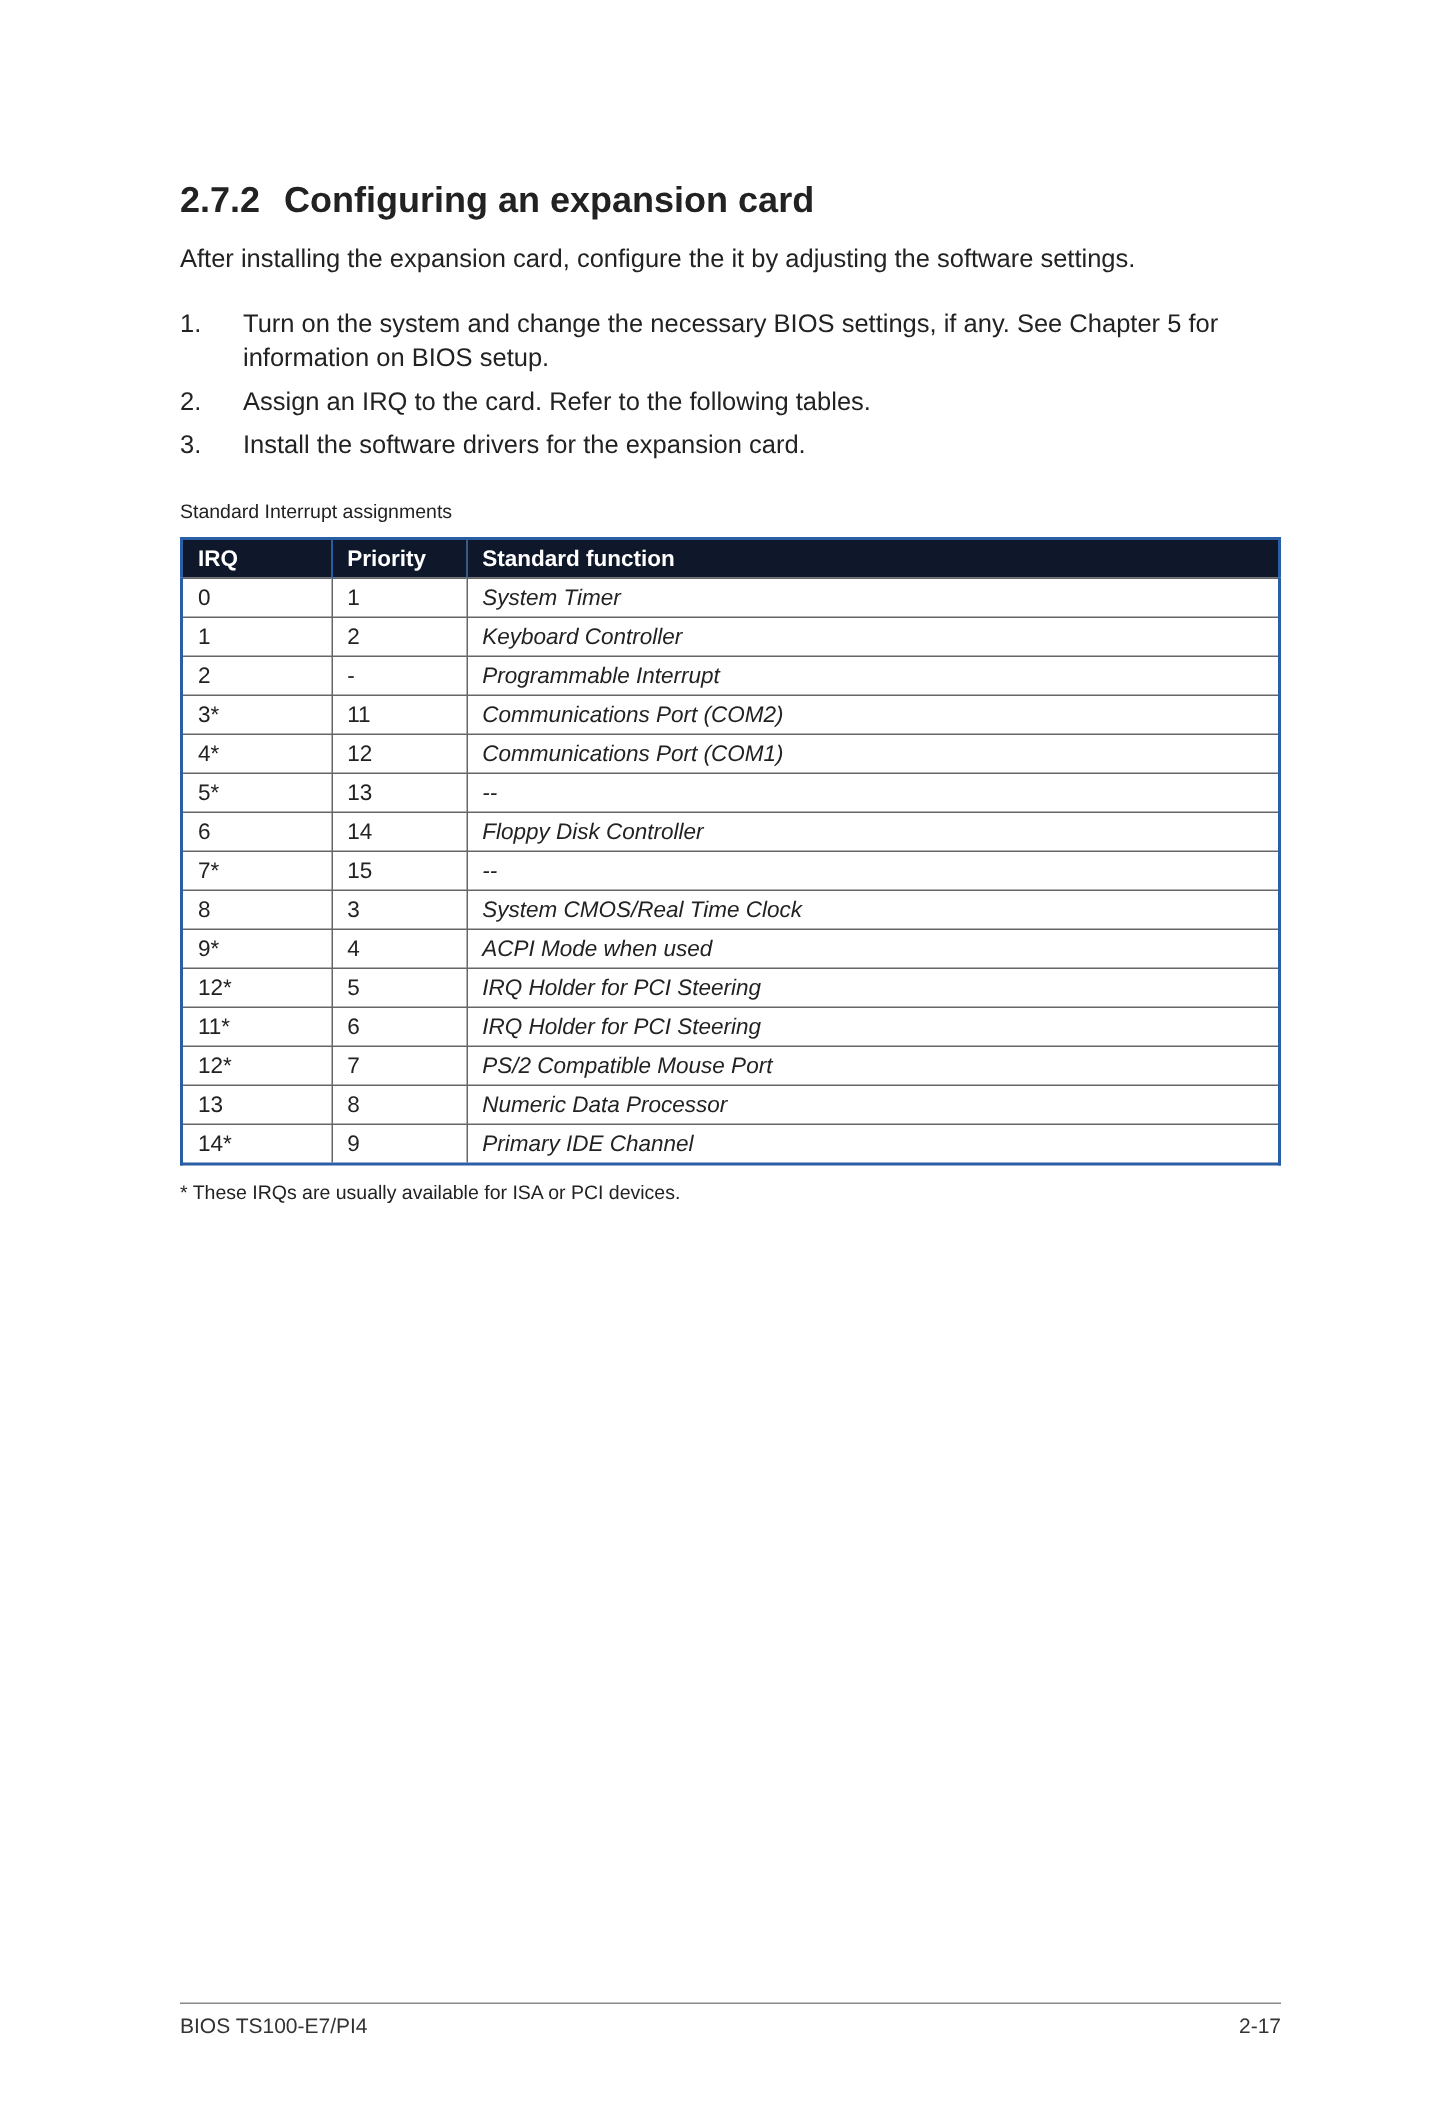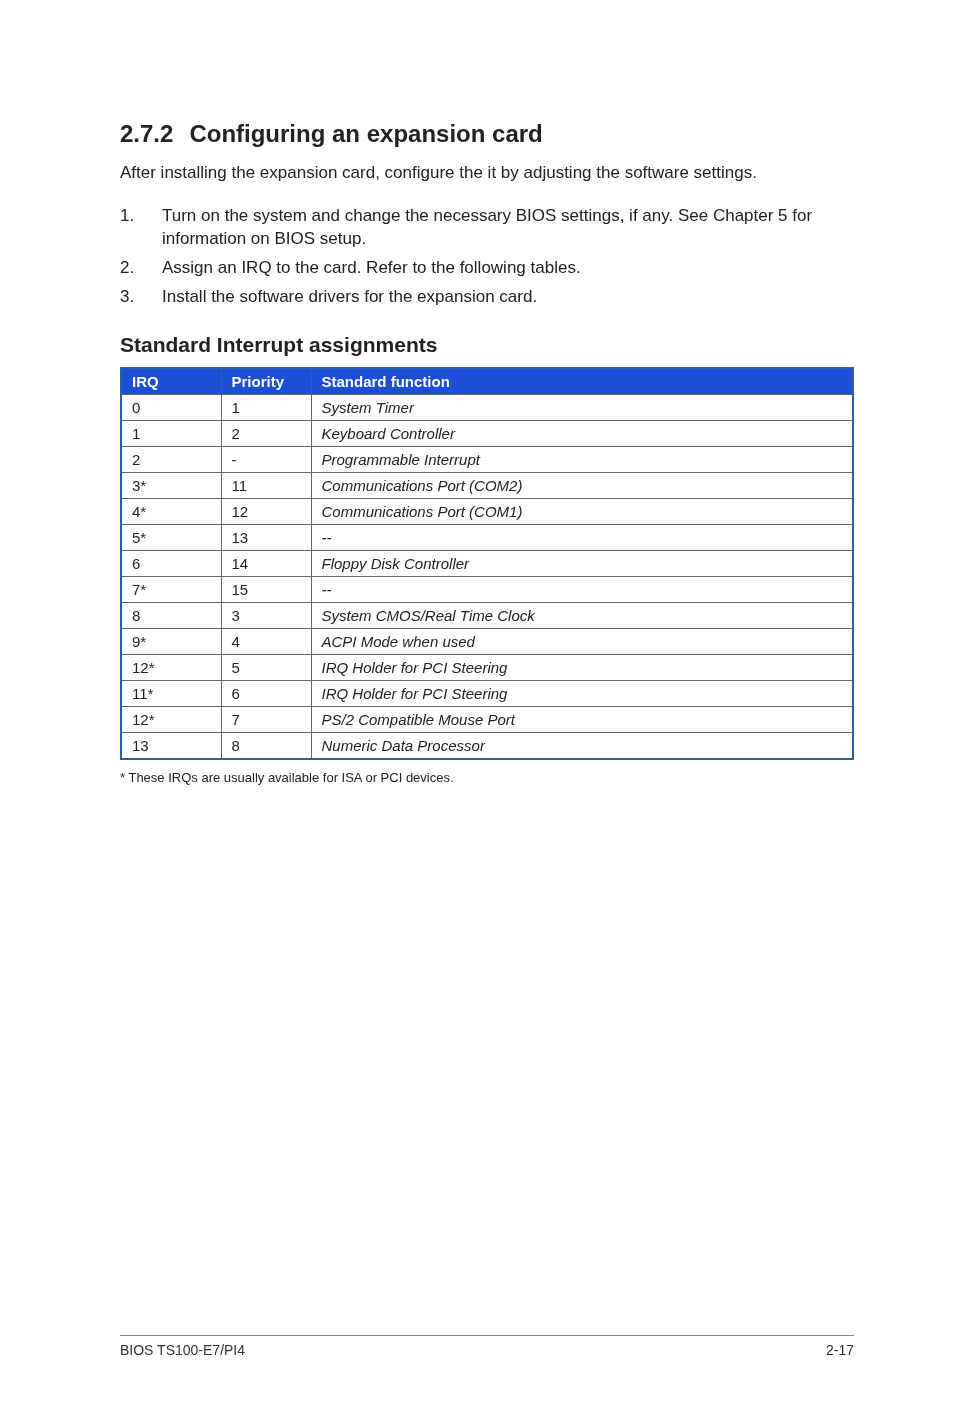--- a/index.html
+++ b/index.html
@@ -5,23 +5,23 @@
   * { box-sizing: border-box; margin: 0; padding: 0; }
   html, body { width: 954px; height: 1418px; background: #fff; font-family: Arial, Helvetica, sans-serif; color: #222; }
   .page { padding: 120px 100px 0 120px; position: relative; height: 100%; }
   h2 { font-size: 24px; font-weight: bold; margin-bottom: 14px; }
   h2 .secnum { display: inline-block; margin-right: 16px; }
   .intro { font-size: 17px; margin-bottom: 20px; line-height: 1.35; }
   ol.steps { list-style: none; padding: 0; margin-bottom: 24px; }
   ol.steps li { font-size: 17px; line-height: 1.35; margin-bottom: 6px; display: flex; }
   ol.steps li .num { width: 42px; flex-shrink: 0; }
   ol.steps li .txt { flex: 1; }
-  h3 { font-size: 21px; font-weight: bold; margin-bottom: 10px; }
+  h3 { font-size: 13px; font-weight: normal; margin-bottom: 10px; }
   table { width: 100%; border-collapse: collapse; border: 2px solid #2a5fa5; font-size: 15px; }
-  thead th { background: #1d4ed8; color: #fff; text-align: left; font-weight: bold; padding: 4px 10px; border-right: 1px solid #2a5fa5; }
+  thead th { background: #0f172a; color: #fff; text-align: left; font-weight: bold; padding: 4px 10px; border-right: 1px solid #2a5fa5; }
   tbody td { border: 1px solid #666; padding: 4px 10px; vertical-align: middle; }
   tbody td:first-child { border-left: 2px solid #2a5fa5; }
   tbody td:last-child { border-right: 2px solid #2a5fa5; font-style: italic; }
   tbody tr:last-child td { border-bottom: 2px solid #2a5fa5; }
   .col-irq { width: 100px; }
   .col-pri { width: 90px; }
   .footnote { font-size: 13px; font-weight: normal; margin-top: 10px; }
   .footer { position: absolute; bottom: 60px; left: 120px; right: 100px; border-top: 1px solid #888; padding-top: 6px; display: flex; justify-content: space-between; font-size: 14px; color: #333; }
 </style>
 </head>
@@ -129,20 +129,25 @@
       <tr>
           <td>12*</td>
           <td>7</td>
           <td>PS/2 Compatible Mouse Port</td>
         </tr>
       <tr>
           <td>13</td>
           <td>8</td>
           <td>Numeric Data Processor</td>
         </tr>
+      <tr>
+          <td>14*</td>
+          <td>9</td>
+          <td>Primary IDE Channel</td>
+        </tr>
     </tbody>
   </table>
 
   <p class="footnote">* These IRQs are usually available for ISA or PCI devices.</p>
 
   <div class="footer">
     <span>BIOS TS100-E7/PI4</span>
     <span>2-17</span>
   </div>
 

